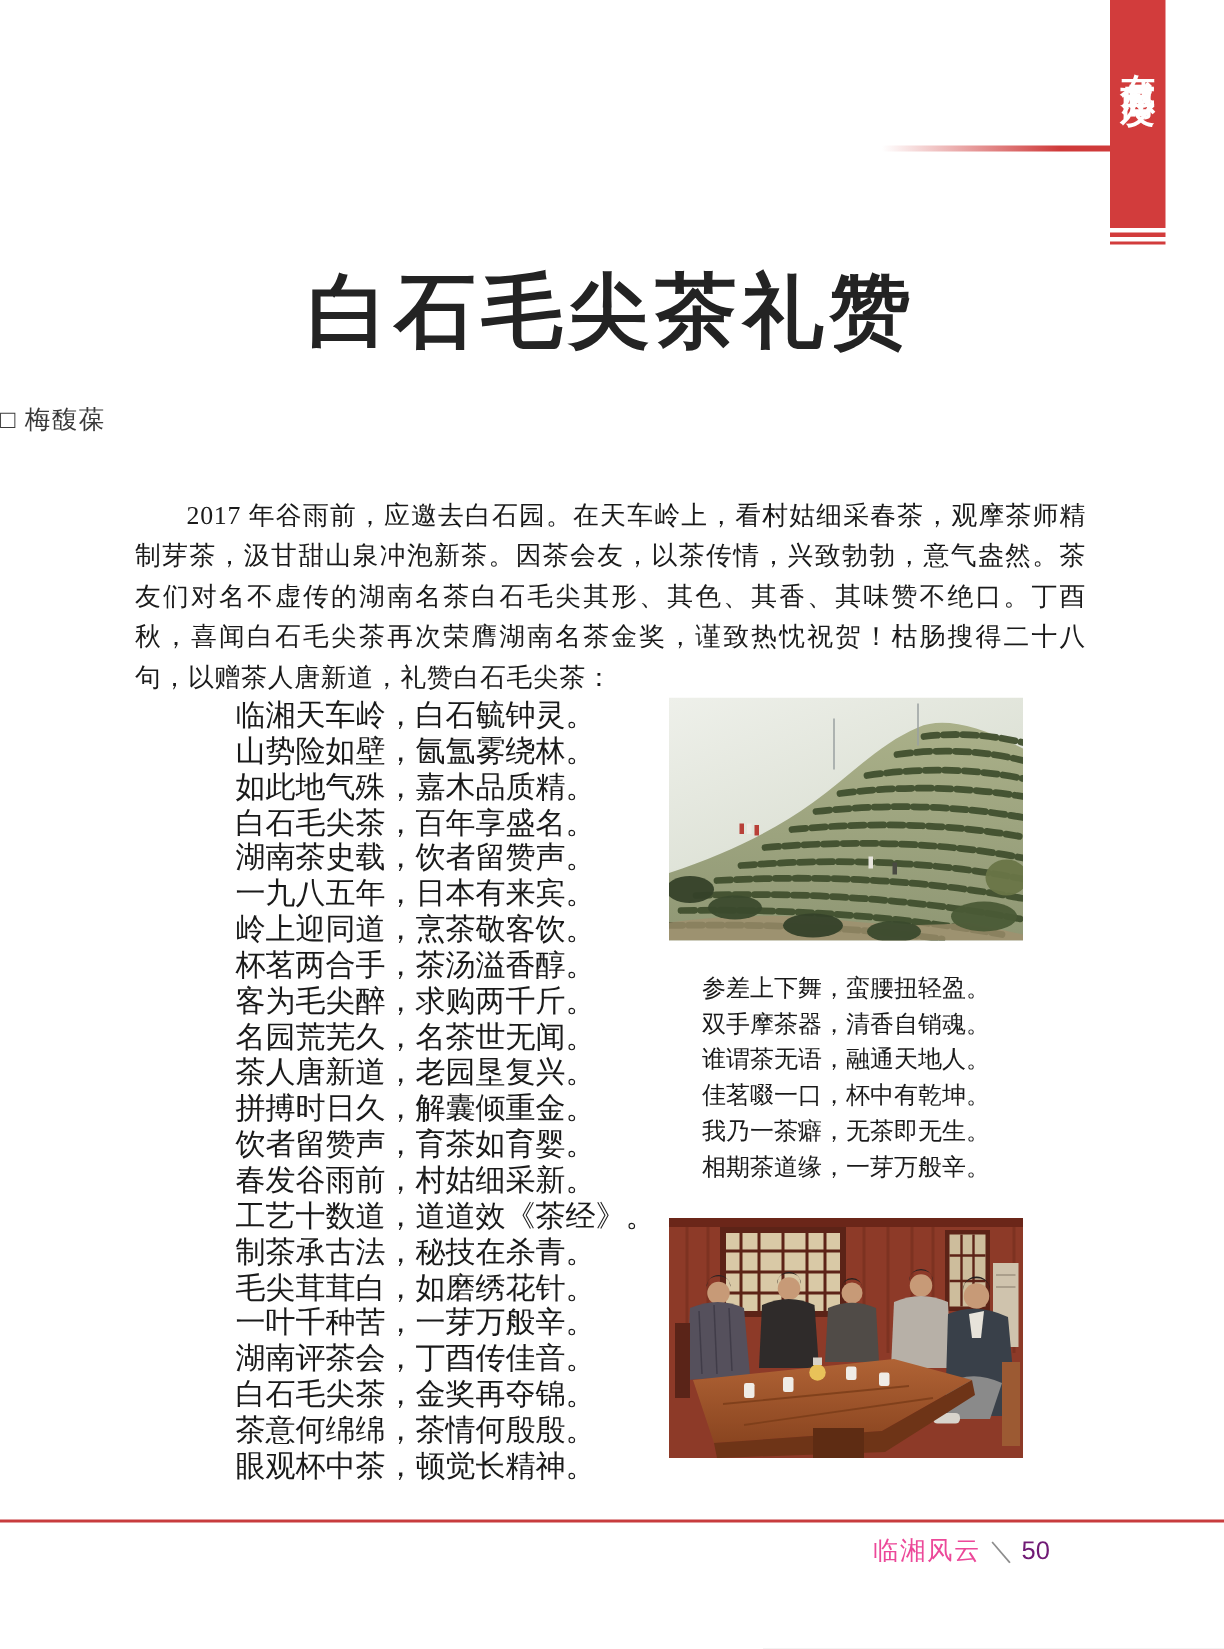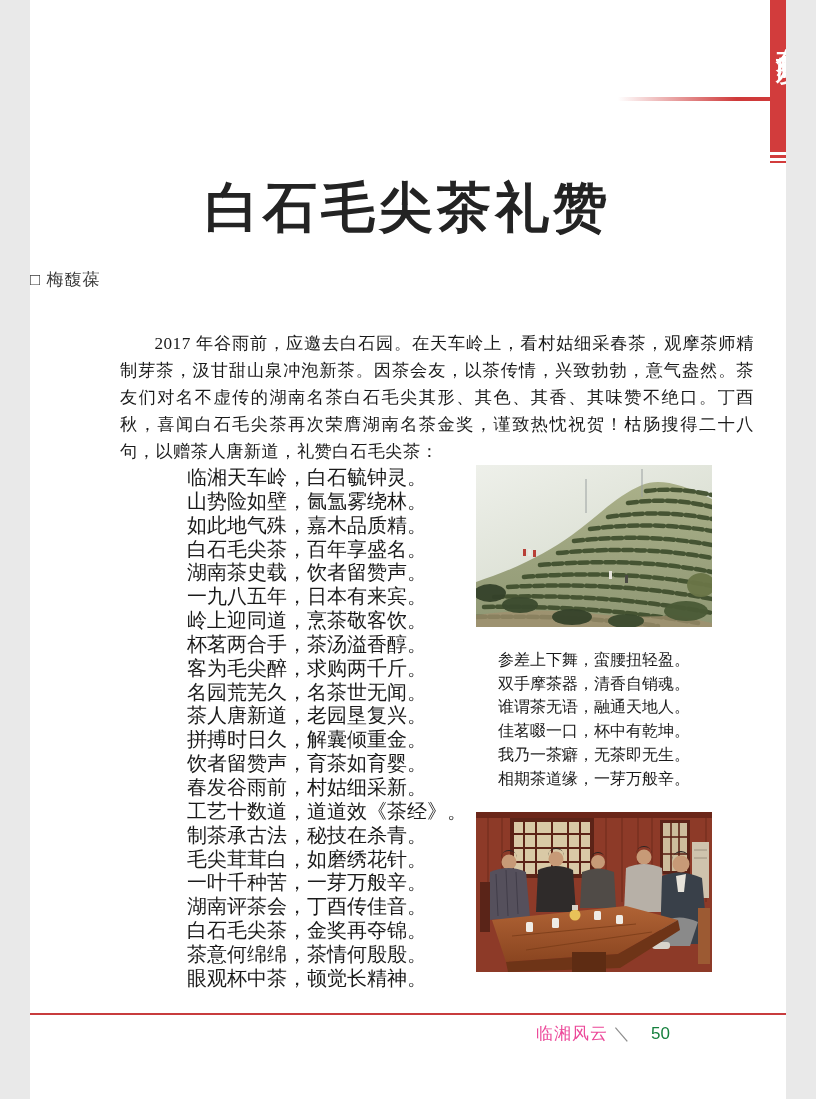--- a/index.html
+++ b/index.html
@@ -1,17 +1,17 @@
 <!DOCTYPE html>
 <html><head>
 <meta charset="utf-8">
 <style>
   html,body{margin:0;padding:0;background:#e9e9e9;}
   .page{
-    position:relative;width:756px;height:1099px;margin:0 auto;
+    position:relative;width:816px;height:1099px;margin:0 auto;
     background:#ffffff;overflow:hidden;
     font-family:"Liberation Serif","DejaVu Serif",serif;color:#1a1a1a;
   }
   
   .banner{
     position:absolute;left:740px;top:0;width:37px;height:152px;
     background:#d23c3c;display:flex;justify-content:center;
   }
   .banner-text{
     writing-mode:vertical-rl;text-orientation:upright;
@@ -55,21 +55,21 @@
 
   .footer-line{
     position:absolute;left:0;top:1013px;width:816px;height:2px;background:#c83c3e;
   }
   .footer{
     position:absolute;top:1022px;right:116px;
     font-family:"Liberation Sans","DejaVu Sans",sans-serif;font-size:17px;
   }
   .footer .mag{color:#ec4899;letter-spacing:1px;}
   .footer .sep{color:#8d8d8d;margin:0 5px;}
-  .footer .num{color:#15803d;margin-left:16px;}
+  .footer .num{color:#701a75;}
 </style>
 </head>
 <body>
 
 <div class="page">
 
   <div class="banner">
     <div class="banner-text">有感而发</div>
   </div>
   <div class="banner-line"></div>

